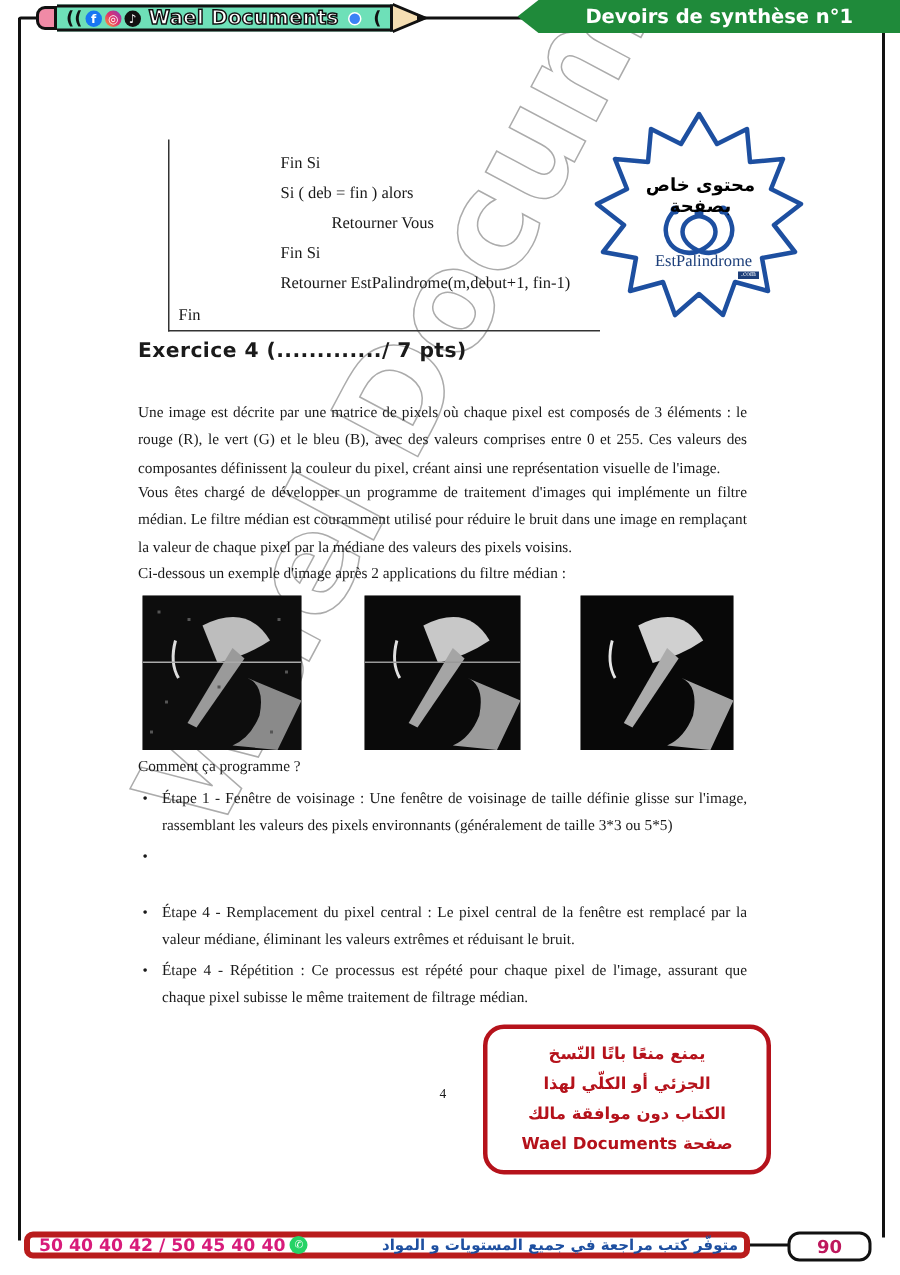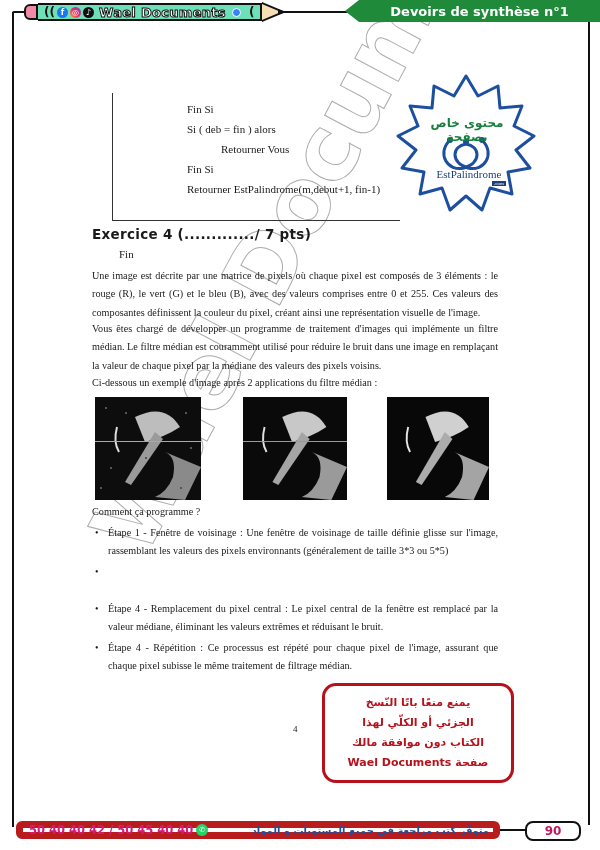--- a/index.html
+++ b/index.html
@@ -31,21 +31,21 @@
   
   .banner { position: absolute; left: 345px; top: 0; width: 255px; height: 22px; background: #1f8a3a; clip-path: polygon(14px 0, 100% 0, 100% 100%, 14px 100%, 0 50%); display: flex; align-items: center; justify-content: center; padding-left: 14px; }
   .banner-text { font-family: "DejaVu Sans", sans-serif; font-weight: bold; font-size: 13px; color: #fff; }
 
   
   .algo-box { position: absolute; left: 112px; top: 93px; width: 288px; height: 128px; border-left: 1.5px solid #333; border-bottom: 1.5px solid #333; }
   .algo-line { position: absolute; font-size: 11px; color: #1a1a1a; white-space: nowrap; }
 
   
   .stamp { position: absolute; left: 386px; top: 72px; width: 160px; height: 148px; }
-  .stamp-text-ar { position: absolute; left: 22px; top: 44px; width: 118px; text-align: center; font-family: "DejaVu Sans", sans-serif; font-weight: bold; font-size: 12px; color: #15803d; direction: rtl; }
+  .stamp-text-ar { position: absolute; left: 22px; top: 44px; width: 118px; text-align: center; font-family: "DejaVu Sans", sans-serif; font-weight: bold; font-size: 12px; color: #000000; direction: rtl; }
   .stamp-brand { position: absolute; left: 28px; top: 96px; width: 110px; text-align: center; font-size: 11px; color: #1d3f7a; }
   .stamp-com { position: absolute; left: 106px; top: 109px; font-size: 5px; background: #1d3f7a; color: #fff; padding: 0 2px; }
 
   
   .ex-title { position: absolute; left: 92px; top: 226px; font-family: "DejaVu Sans", sans-serif; font-weight: bold; font-size: 13.5px; color: #1a1a1a; letter-spacing: 0.3px; }
 
   .para { position: absolute; left: 92px; width: 406px; font-size: 10.2px; line-height: 18.3px; text-align: justify; color: #1a1a1a; }
 
   
   .lena { position: absolute; top: 397px; height: 103px; background: #111; overflow: hidden; }
@@ -58,21 +58,21 @@
   .page-num { position: absolute; left: 293px; top: 724px; font-size: 9px; }
 
   
   .warn { position: absolute; left: 322px; top: 683px; width: 192px; height: 100px; border: 3.5px solid #b5121b; border-radius: 14px; display: flex; flex-direction: column; align-items: center; justify-content: center; background: #fff; }
   .warn-line { font-family: "DejaVu Sans", sans-serif; font-weight: bold; font-size: 11px; color: #b5121b; direction: rtl; line-height: 20px; white-space: nowrap; }
 
   
   .watermark { position: absolute; left: 70px; top: 520px; font-family: "DejaVu Sans", sans-serif; font-weight: bold; font-size: 90px; color: transparent; -webkit-text-stroke: 1px #888; transform: rotate(-62deg); transform-origin: left top; opacity: 0.7; white-space: nowrap; pointer-events: none; }
 
   
-  .footer-bar { position: absolute; left: 16px; top: 821px; width: 484px; height: 18px; border: 7px solid #b91c1c; border-radius: 6px; background: #fff; display: flex; align-items: center; justify-content: space-between; padding: 0 4px 0 6px; }
+  .footer-bar { position: absolute; left: 16px; top: 821px; width: 484px; height: 18px; border: 4px solid #b91c1c; border-radius: 6px; background: #fff; display: flex; align-items: center; justify-content: space-between; padding: 0 4px 0 6px; }
   .footer-phones { font-family: "DejaVu Sans", sans-serif; font-weight: bold; font-size: 11.5px; color: #d81b7a; white-space: nowrap; display: flex; align-items: center; gap: 3px; }
   .wa-icon { width: 12px; height: 12px; border-radius: 50%; background: #25d366; display: inline-flex; align-items: center; justify-content: center; color: #fff; font-size: 7px; }
   .footer-ar { font-family: "DejaVu Sans", sans-serif; font-weight: bold; font-size: 10px; color: #1d4fa0; direction: rtl; white-space: nowrap; margin-left: 43px; }
   .footer-connector { position: absolute; left: 500px; top: 829px; width: 26px; height: 2px; background: #111; }
   .pagebox { position: absolute; left: 525px; top: 821px; width: 56px; height: 20px; border: 2px solid #111; border-radius: 8px; display: flex; align-items: center; justify-content: center; background: #fff; }
   .pagebox-num { font-family: "DejaVu Sans", sans-serif; font-size: 12px; color: #be185d; font-weight: bold; }
 </style>
 </head>
 <body>
 
@@ -104,21 +104,21 @@
 <div class="banner">
   <span class="banner-text">Devoirs de synthèse n°1</span>
 </div>
 
 <div class="algo-box">
   <div class="algo-line" style="left:74px;top:10px;">Fin Si</div>
   <div class="algo-line" style="left:74px;top:30px;">Si ( deb = fin ) alors</div>
   <div class="algo-line" style="left:108px;top:50px;">Retourner Vous</div>
   <div class="algo-line" style="left:74px;top:70px;">Fin Si</div>
   <div class="algo-line" style="left:74px;top:90px;">Retourner EstPalindrome(m,debut+1, fin-1)</div>
-  <div class="algo-line" style="left:6px;top:111px;margin-top:44px;">Fin</div>
+  <div class="algo-line" style="left:6px;top:111px;">Fin</div>
 </div>
 
 <div class="stamp">
   <svg width="160" height="148" viewBox="0 0 160 148">
     <polygon points="80,4 92,24 112,14 114,36 136,34 128,54 148,64 130,78 144,96 122,100 126,122 104,116 96,138 80,124 64,138 56,116 34,122 38,100 16,96 30,78 12,64 32,54 24,34 46,36 48,14 68,24" fill="none" stroke="#1d4fa0" stroke-width="3" stroke-linejoin="round"></polygon>
     <g fill="none" stroke="#1d4fa0" stroke-width="3" stroke-linecap="round">
       <path d="M64 68 C 50 82, 62 100, 78 96 C 96 90, 94 74, 80 72"></path>
       <path d="M96 68 C 110 82, 98 100, 82 96 C 64 90, 66 74, 80 72"></path>
     </g>
     <circle cx="64" cy="68" r="3" fill="#1d4fa0"></circle>

